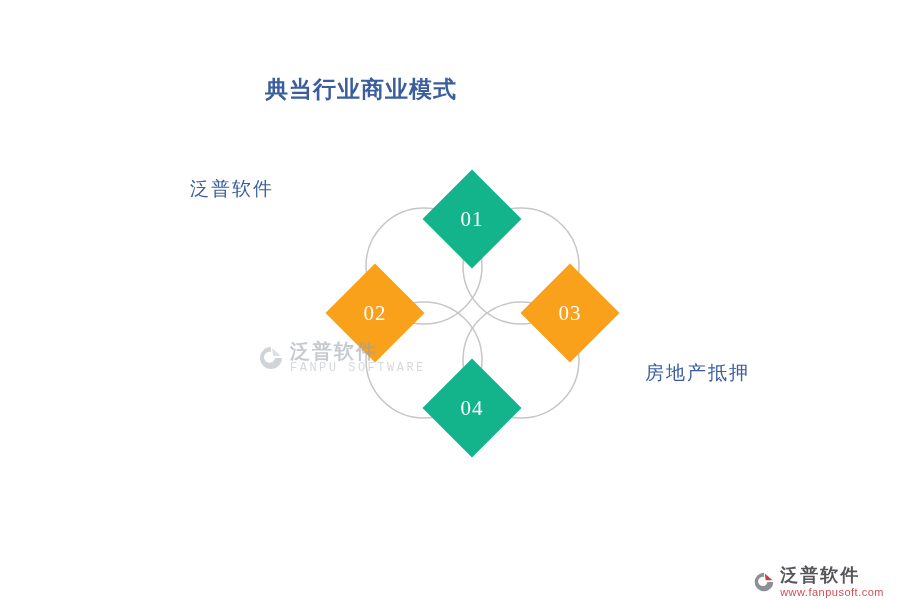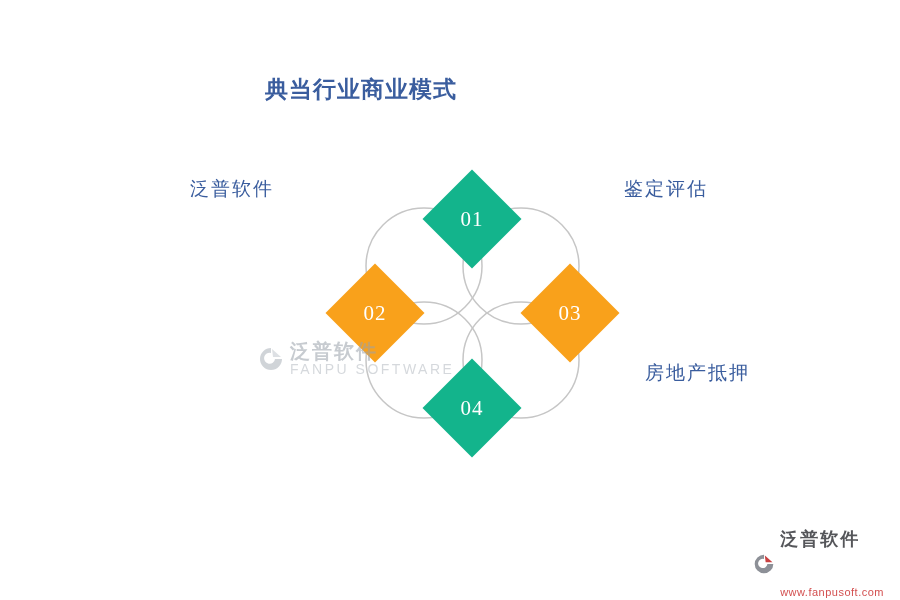--- a/index.html
+++ b/index.html
@@ -70,24 +70,24 @@
   }
   .watermark .wm-icon svg { display: block; }
   .wm-text { display: flex; flex-direction: column; line-height: 1.05; }
   .wm-brand {
     font-size: 20px;
     font-weight: bold;
     color: #9aa2ab;
     letter-spacing: 2px;
   }
   .wm-sub {
-    font-size: 14px;
+    font-size: 12px;
     color: #b4bac1;
     letter-spacing: 2.5px;
-    font-family: Liberation Sans, sans-serif;
+    font-family: Liberation Mono, monospace;
   }
   
   .footer-brand {
     position: absolute;
     right: 16px;
     bottom: 2px;
     display: flex;
     align-items: center;
     gap: 5px;
   }
@@ -97,21 +97,20 @@
     font-size: 18px;
     font-weight: bold;
     color: #55565a;
     letter-spacing: 2px;
   }
   .fb-url {
     font-size: 11px;
     color: #d34f4f;
     font-family: "Liberation Sans", "DejaVu Sans", sans-serif;
     letter-spacing: 0.5px;
-    margin-top: 36px;
   }
 </style>
 </head>
 <body>
 
 <div class="canvas">
 
   <div class="title">典当行业商业模式</div>
 
   <svg class="rings" width="900" height="600" viewBox="0 0 900 600">
@@ -133,21 +132,20 @@
 
   <div class="diamond" style="left: 535px; top: 278px; background: rgb(249, 161, 27);">
     <span class="num">03</span>
   </div>
 
   <div class="diamond" style="left: 437px; top: 373px; background: rgb(19, 180, 140);">
     <span class="num">04</span>
   </div>
 
   <span class="node-label" style="left:190px; top:176px;">泛普软件</span>
-  <span class="node-label" style="left:624px; top:176px;">鉴定评估</span>
   <span class="node-label" style="left:645px; top:360px;">房地产抵押</span>
 
   <div class="watermark">
     <span class="wm-icon">
       <svg width="26" height="26" viewBox="0 0 26 26">
         <path d="M13 2 A11 11 0 1 0 24 13 L17 13 A5.5 5.5 0 1 1 13 7 Z" fill="#aab1b9"></path>
         <path d="M14 3 L23 11 L15 11 Z" fill="#c2c8ce"></path>
       </svg>
     </span>
     <span class="wm-text">

